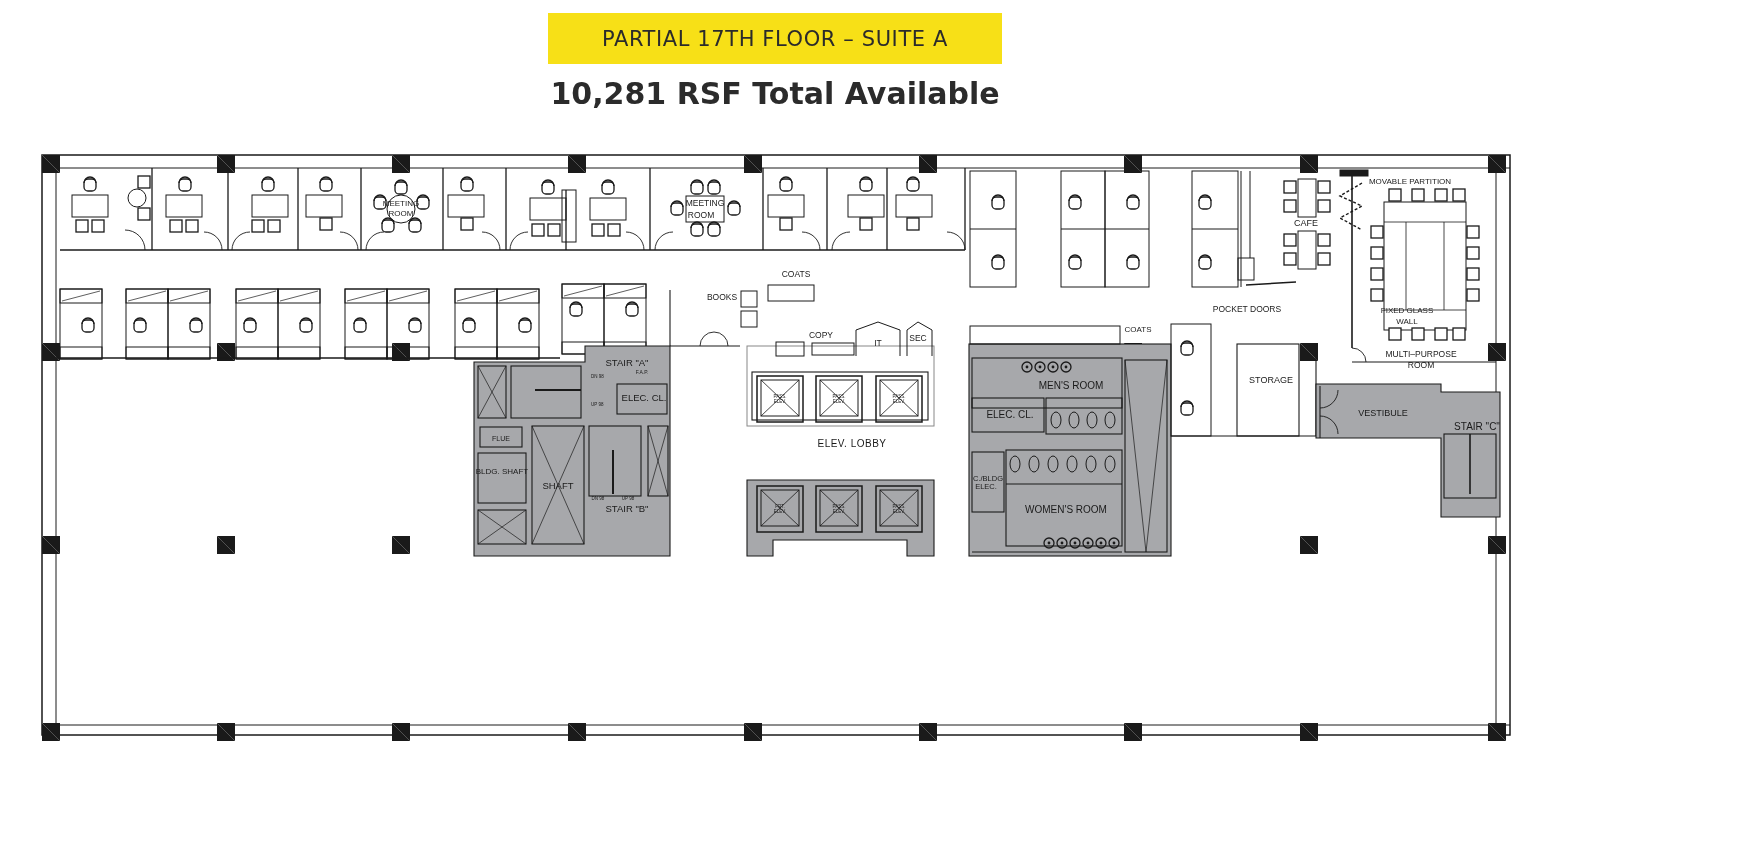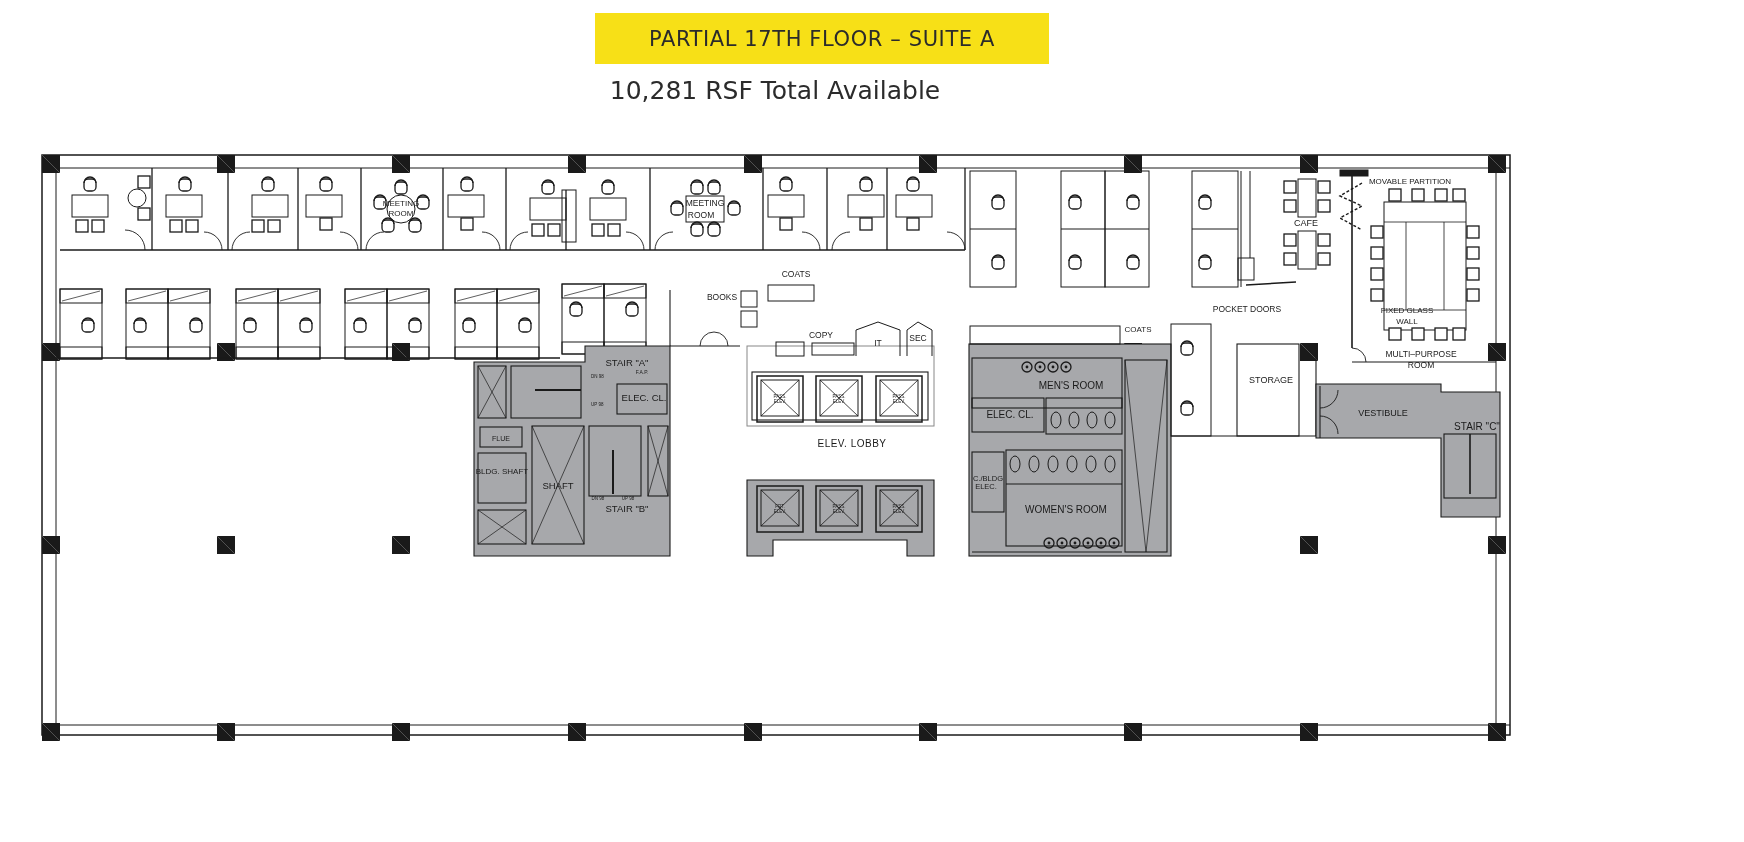--- a/index.html
+++ b/index.html
@@ -1,19 +1,19 @@
 <!DOCTYPE html>
 <html><head>
 <meta charset="utf-8">
 <style>
   html, body { margin: 0; padding: 0; background: #ffffff; }
   body { width: 1744px; height: 842px; position: relative; overflow: hidden; font-family: "Liberation Sans", sans-serif; }
-  .banner { position: absolute; left: 548px; top: 13px; width: 454px; height: 51px; background: #f7e017; display: flex; align-items: center; justify-content: center; margin-left: 47px; }
+  .banner { position: absolute; left: 548px; top: 13px; width: 454px; height: 51px; background: #f7e017; display: flex; align-items: center; justify-content: center; }
   .banner span { font-family: "DejaVu Sans", sans-serif; font-size: 21px; color: #2b2b2b; letter-spacing: 0.6px; }
-  .subtitle { position: absolute; left: 548px; top: 76px; width: 454px; text-align: center; font-family: "DejaVu Sans", sans-serif; font-weight: normal; font-size: 25px; color: #2b2b2b; }
+  .subtitle { position: absolute; left: 548px; top: 76px; width: 454px; text-align: center; font-family: "DejaVu Sans", sans-serif; font-weight: bold; font-size: 30px; color: #2b2b2b; }
   svg.plan { position: absolute; left: 0; top: 0; }
   .lbl { font-family: "Liberation Sans Narrow", "Liberation Sans", sans-serif; fill: #1a1a1a; }
 </style>
 </head>
 <body>
 
 <div class="banner">
   <span>PARTIAL 17TH FLOOR – SUITE A</span>
 </div>
 <div class="subtitle">10,281 RSF Total Available</div>

